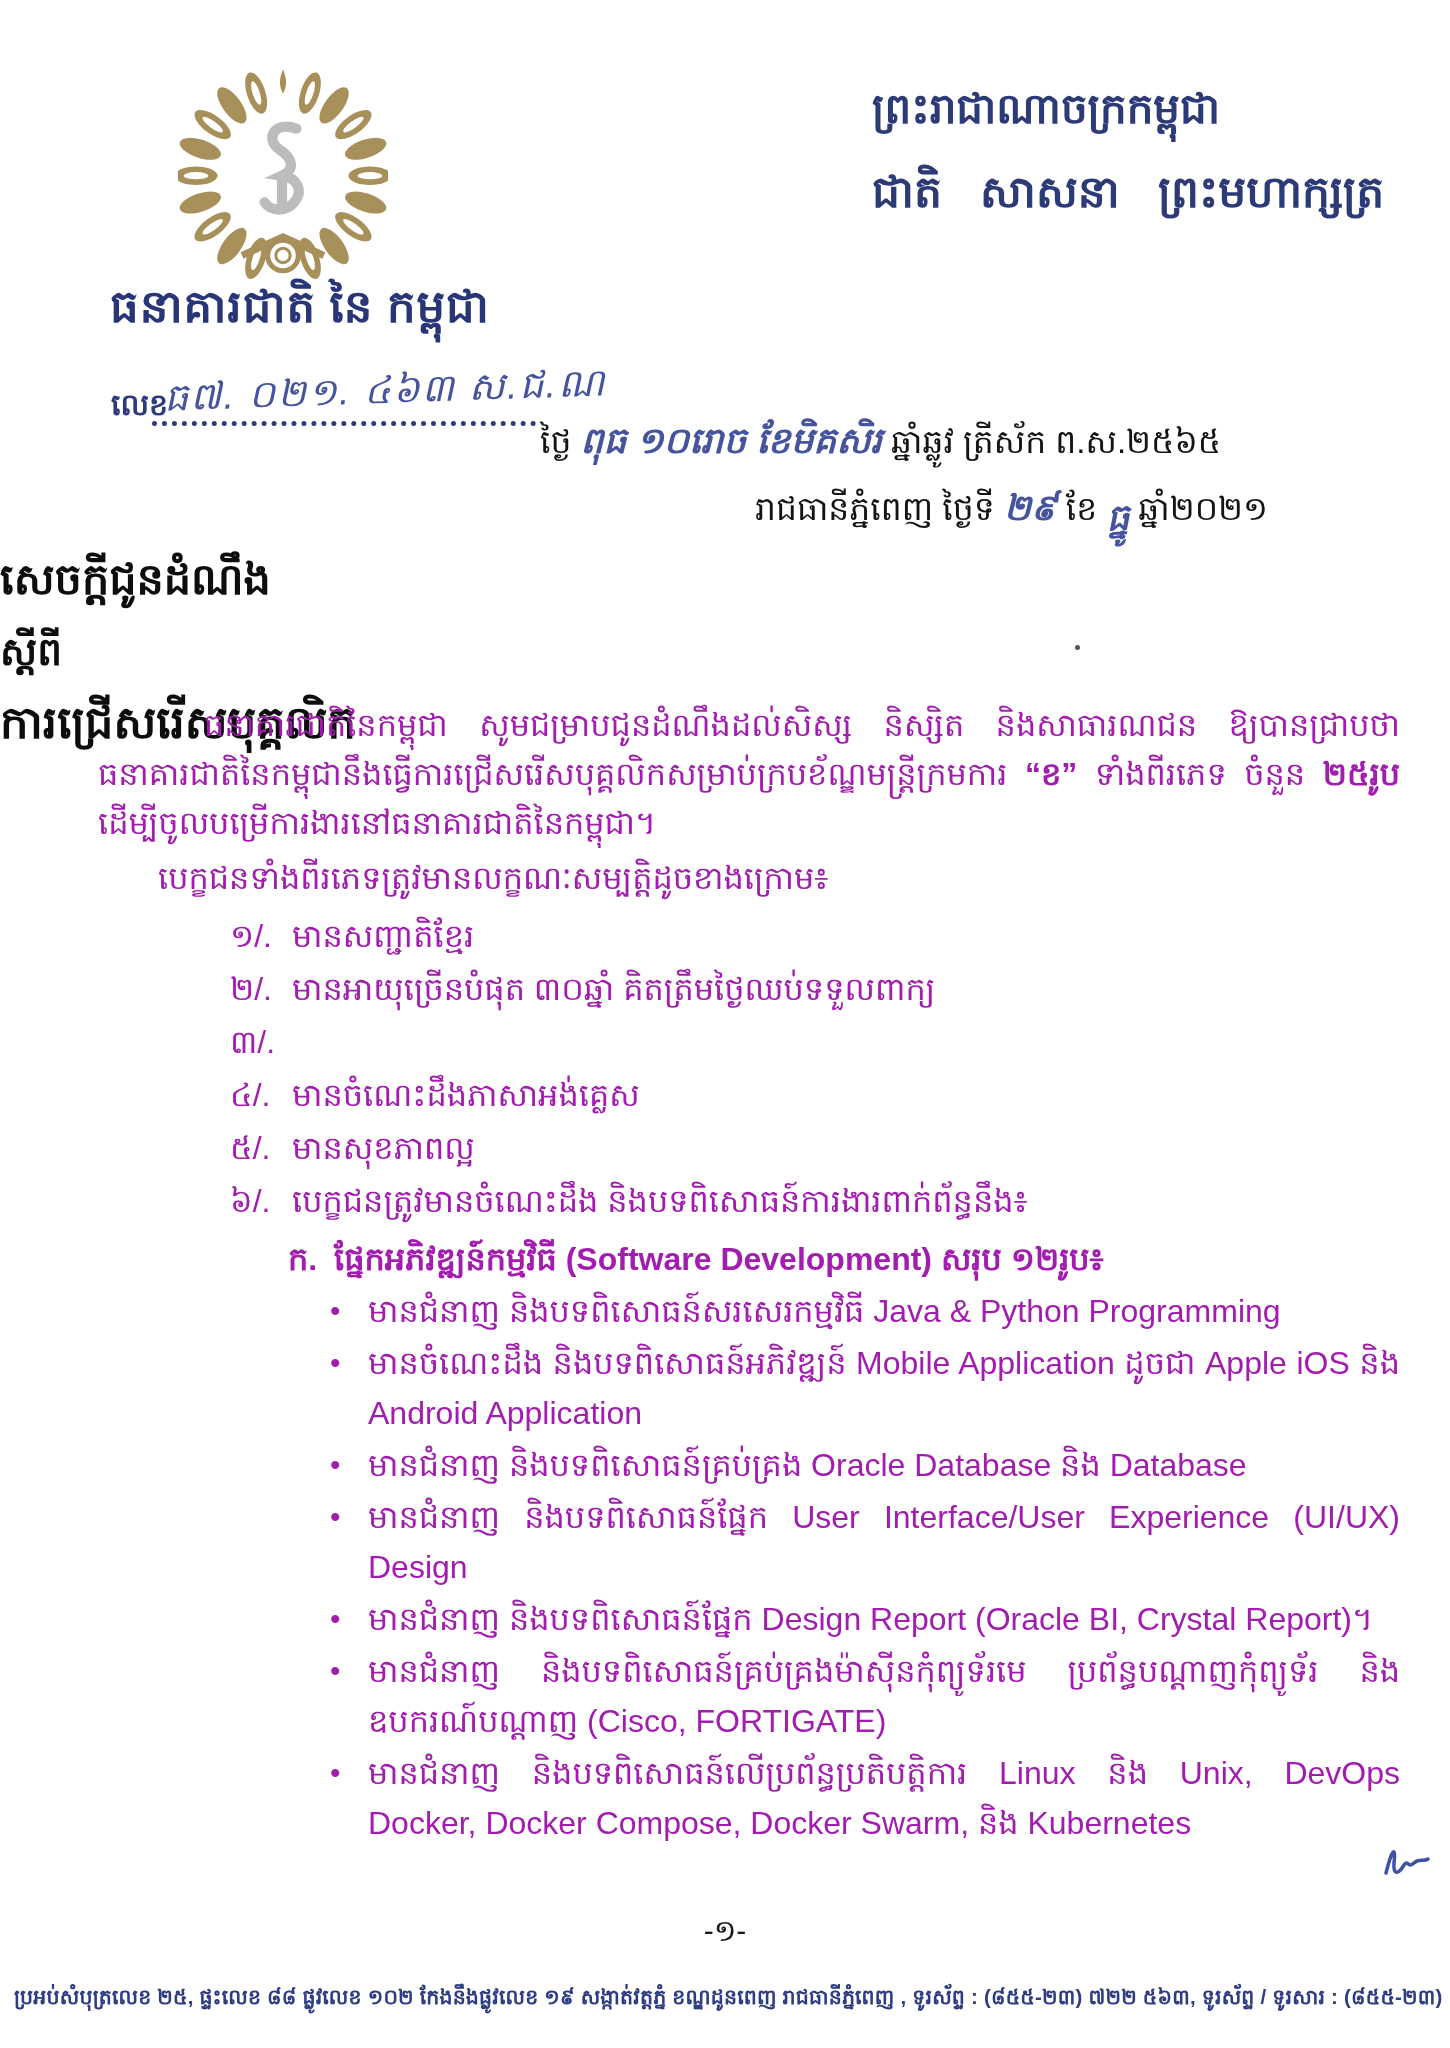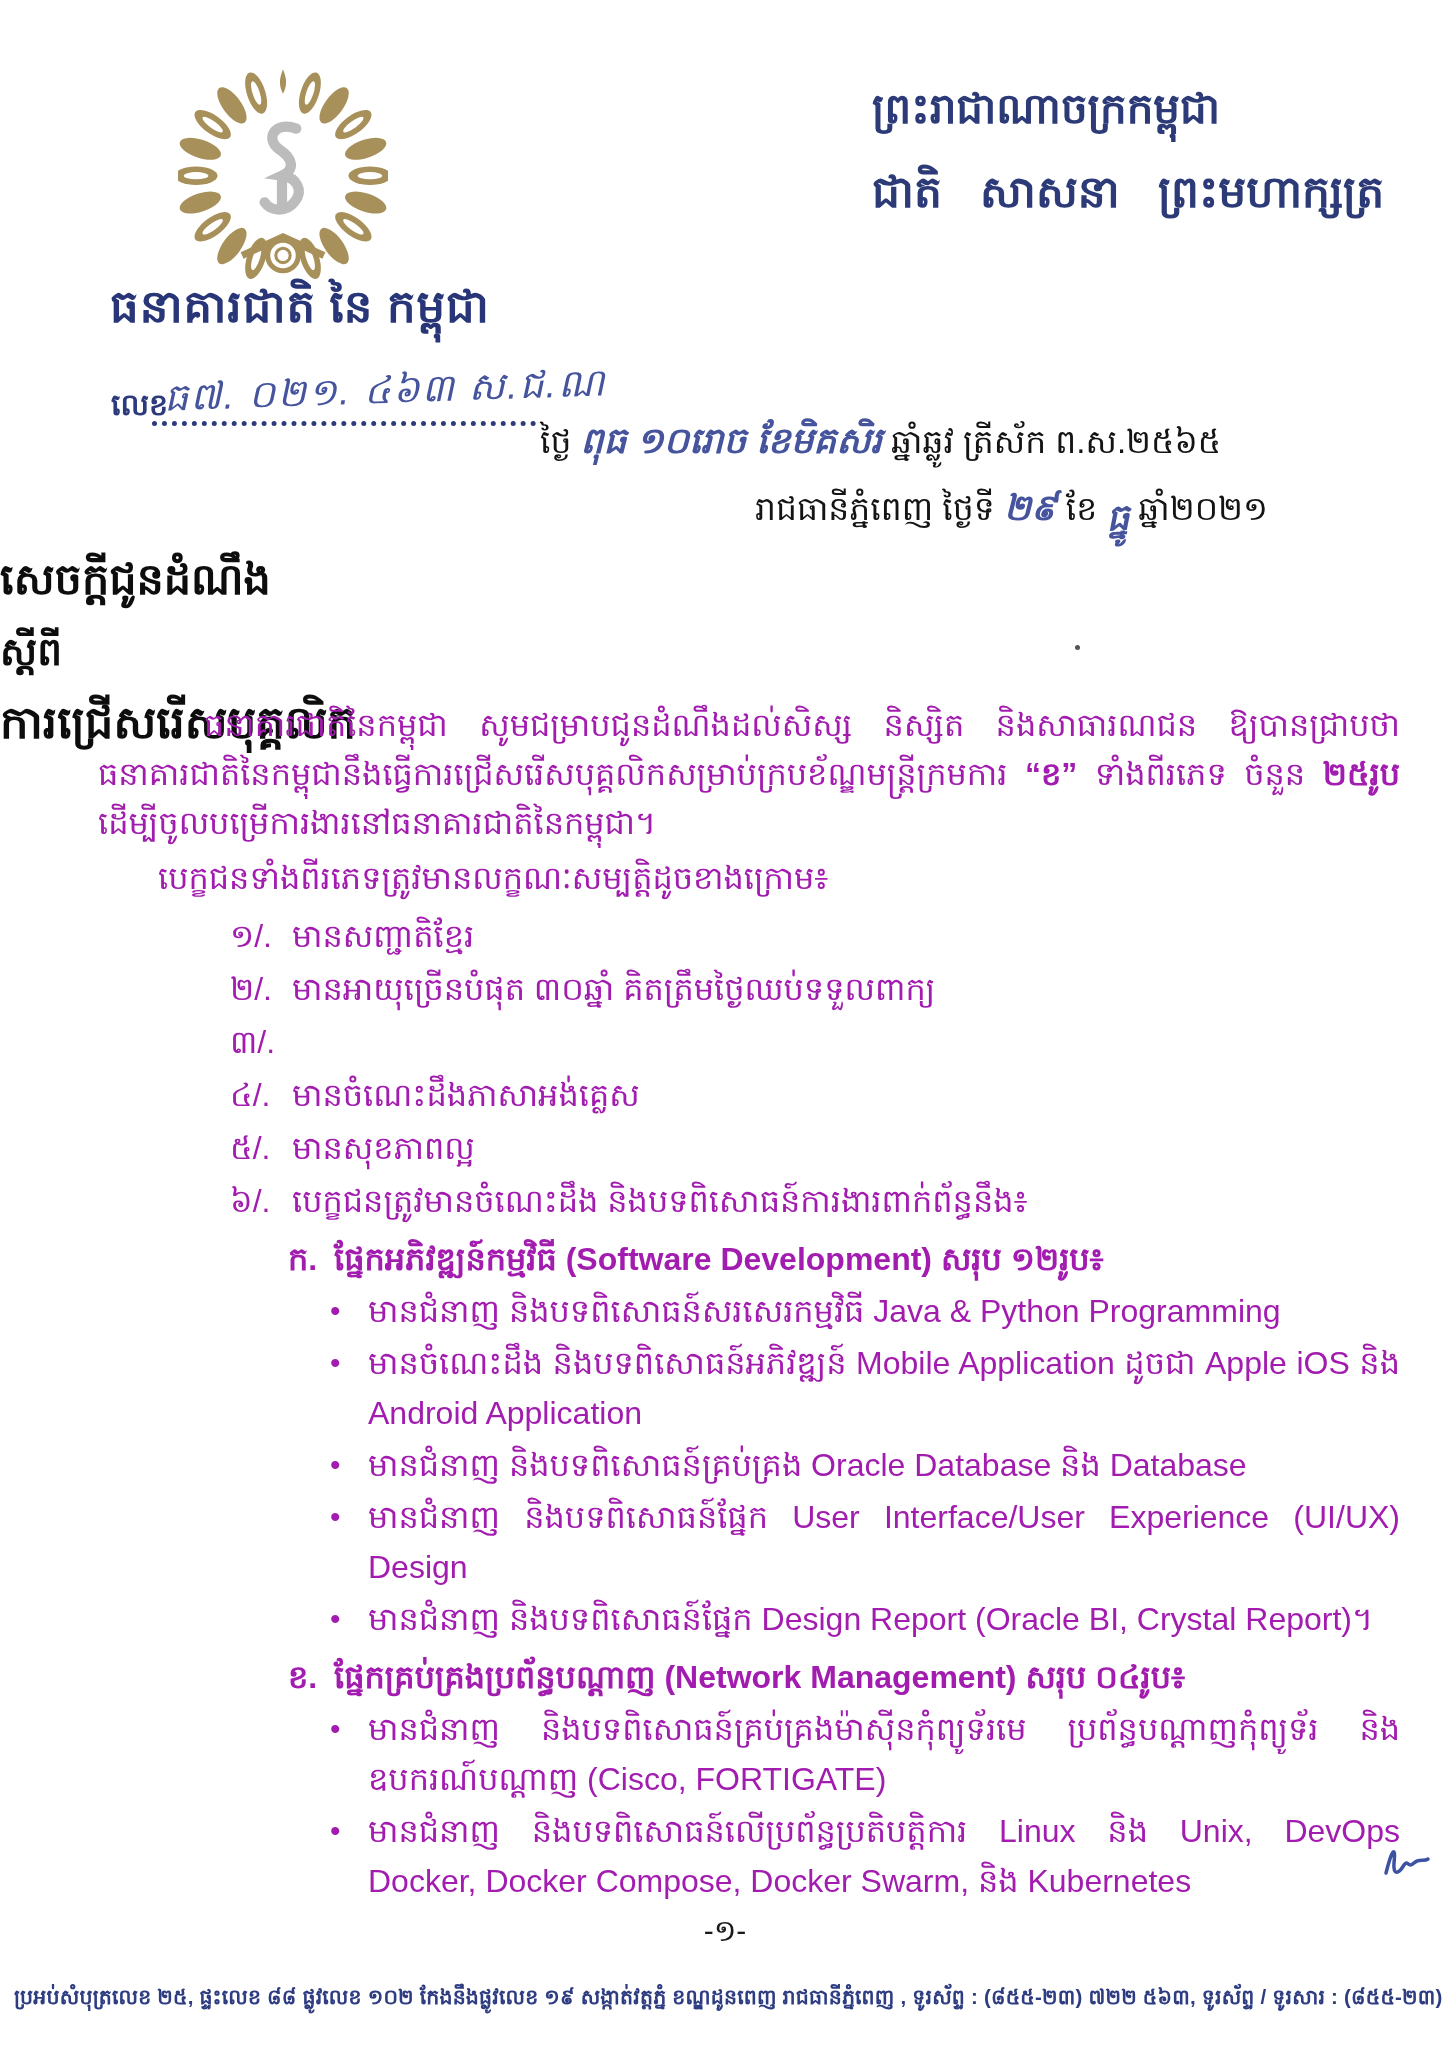--- a/index.html
+++ b/index.html
@@ -249,23 +249,20 @@
     </div>
     <div class="bullet">
       <span class="dot">•</span>
       <span class="txt">មានជំនាញ និងបទពិសោធន៍ផ្នែក User Interface/User Experience (UI/UX) Design</span>
     </div>
     <div class="bullet">
       <span class="dot">•</span>
       <span class="txt">មានជំនាញ និងបទពិសោធន៍ផ្នែក Design Report (Oracle BI, Crystal Report)។</span>
     </div>
 
-    <div class="sec-heading">
-      <span class="lbl">ខ.</span><span>ផ្នែកគ្រប់គ្រងប្រព័ន្ធបណ្តាញ (Network Management) សរុប ០៤រូប៖</span>
-    </div>
     <div class="bullet">
       <span class="dot">•</span>
       <span class="txt">មានជំនាញ និងបទពិសោធន៍គ្រប់គ្រងម៉ាស៊ីនកុំព្យូទ័រមេ ប្រព័ន្ធបណ្តាញកុំព្យូទ័រ និងឧបករណ៍បណ្តាញ (Cisco, FORTIGATE)</span>
     </div>
     <div class="bullet">
       <span class="dot">•</span>
       <span class="txt">មានជំនាញ និងបទពិសោធន៍លើប្រព័ន្ធប្រតិបត្តិការ Linux និង Unix, DevOps Docker, Docker Compose, Docker Swarm, និង Kubernetes</span>
     </div>
   </div>
 

